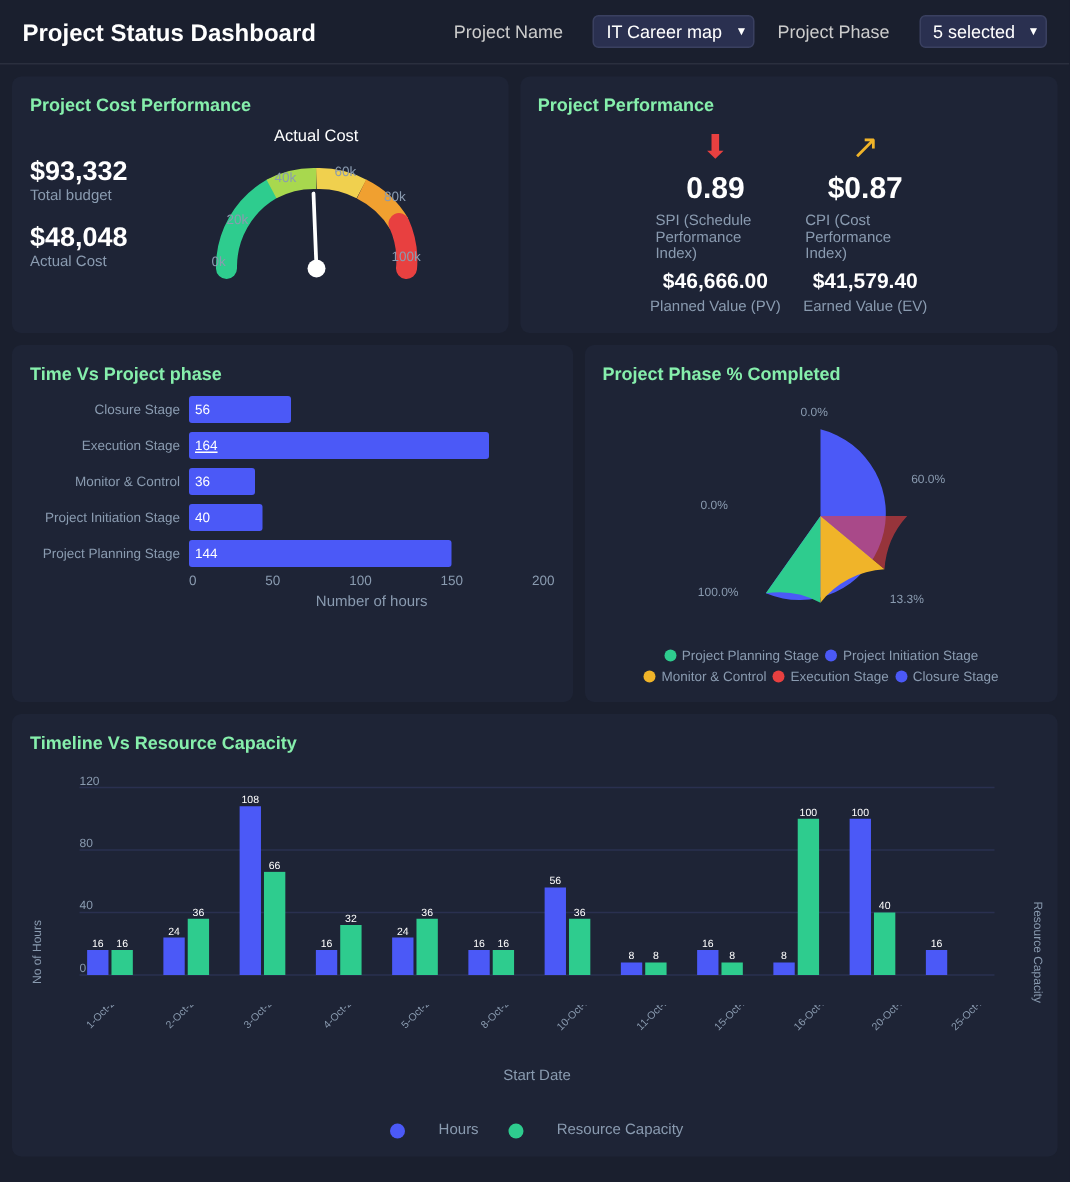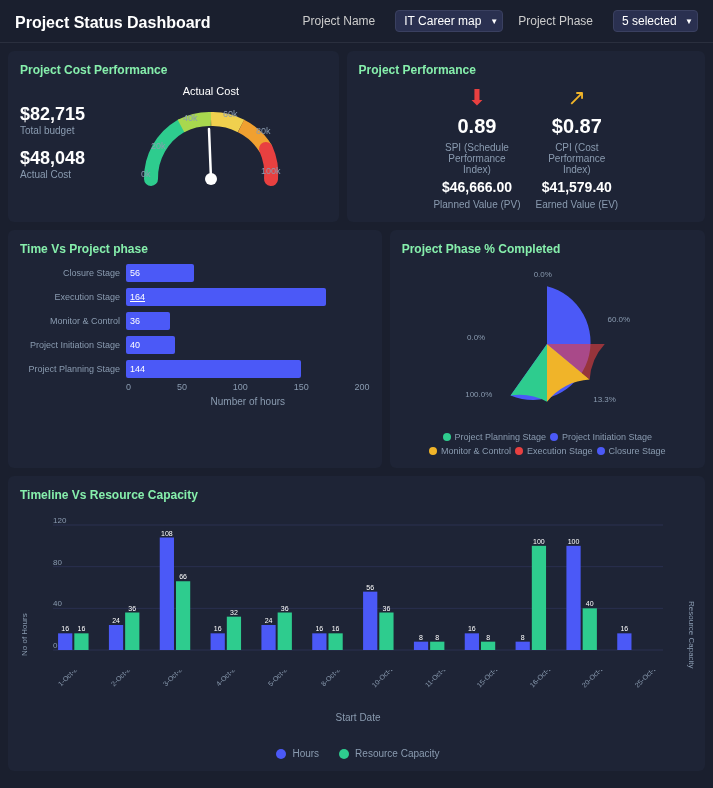--- a/index.html
+++ b/index.html
@@ -131,21 +131,20 @@
       gap: 4px;
     }
     .perf-metric .value {
       font-size: 20px;
       font-weight: bold;
       color: #fff;
     }
     .perf-metric .desc {
       font-size: 10px;
       color: #8a9bb0;
-      text-align: center;
       max-width: 80px;
     }
     .perf-metric .sub-value {
       font-size: 14px;
       font-weight: bold;
       color: #fff;
     }
     .perf-metric .sub-label {
       font-size: 10px;
       color: #8a9bb0;
@@ -246,21 +245,21 @@
     }
     .timeline-legend {
       display: flex;
       justify-content: center;
       gap: 20px;
       margin-top: 25px;
     }
     .timeline-legend-item {
       display: flex;
       align-items: center;
-      gap: 6px;
+      gap: 22px;
       font-size: 10px;
       color: #8a9bb0;
     }
     .legend-circle {
       width: 10px;
       height: 10px;
       border-radius: 50%;
     }
     .y-axis-label-left {
       font-size: 8px;
@@ -317,21 +316,21 @@
 
 <div class="main-content">
 
   <div class="row">
 
     <div class="panel cost-panel" style="flex:1.1">
       <div class="panel-title">Project Cost Performance</div>
       <div class="cost-content">
         <div class="cost-values">
           <div class="cost-metric">
-            <span class="amount">$82,715</span>
+            <span class="amount">$93,332</span>
             <span class="label">Total budget</span>
           </div>
           <div class="cost-metric">
             <span class="amount">$48,048</span>
             <span class="label">Actual Cost</span>
           </div>
         </div>
         <div style="flex:1; display:flex; flex-direction:column; align-items:center;">
           <div class="gauge-title">Actual Cost</div>
 

